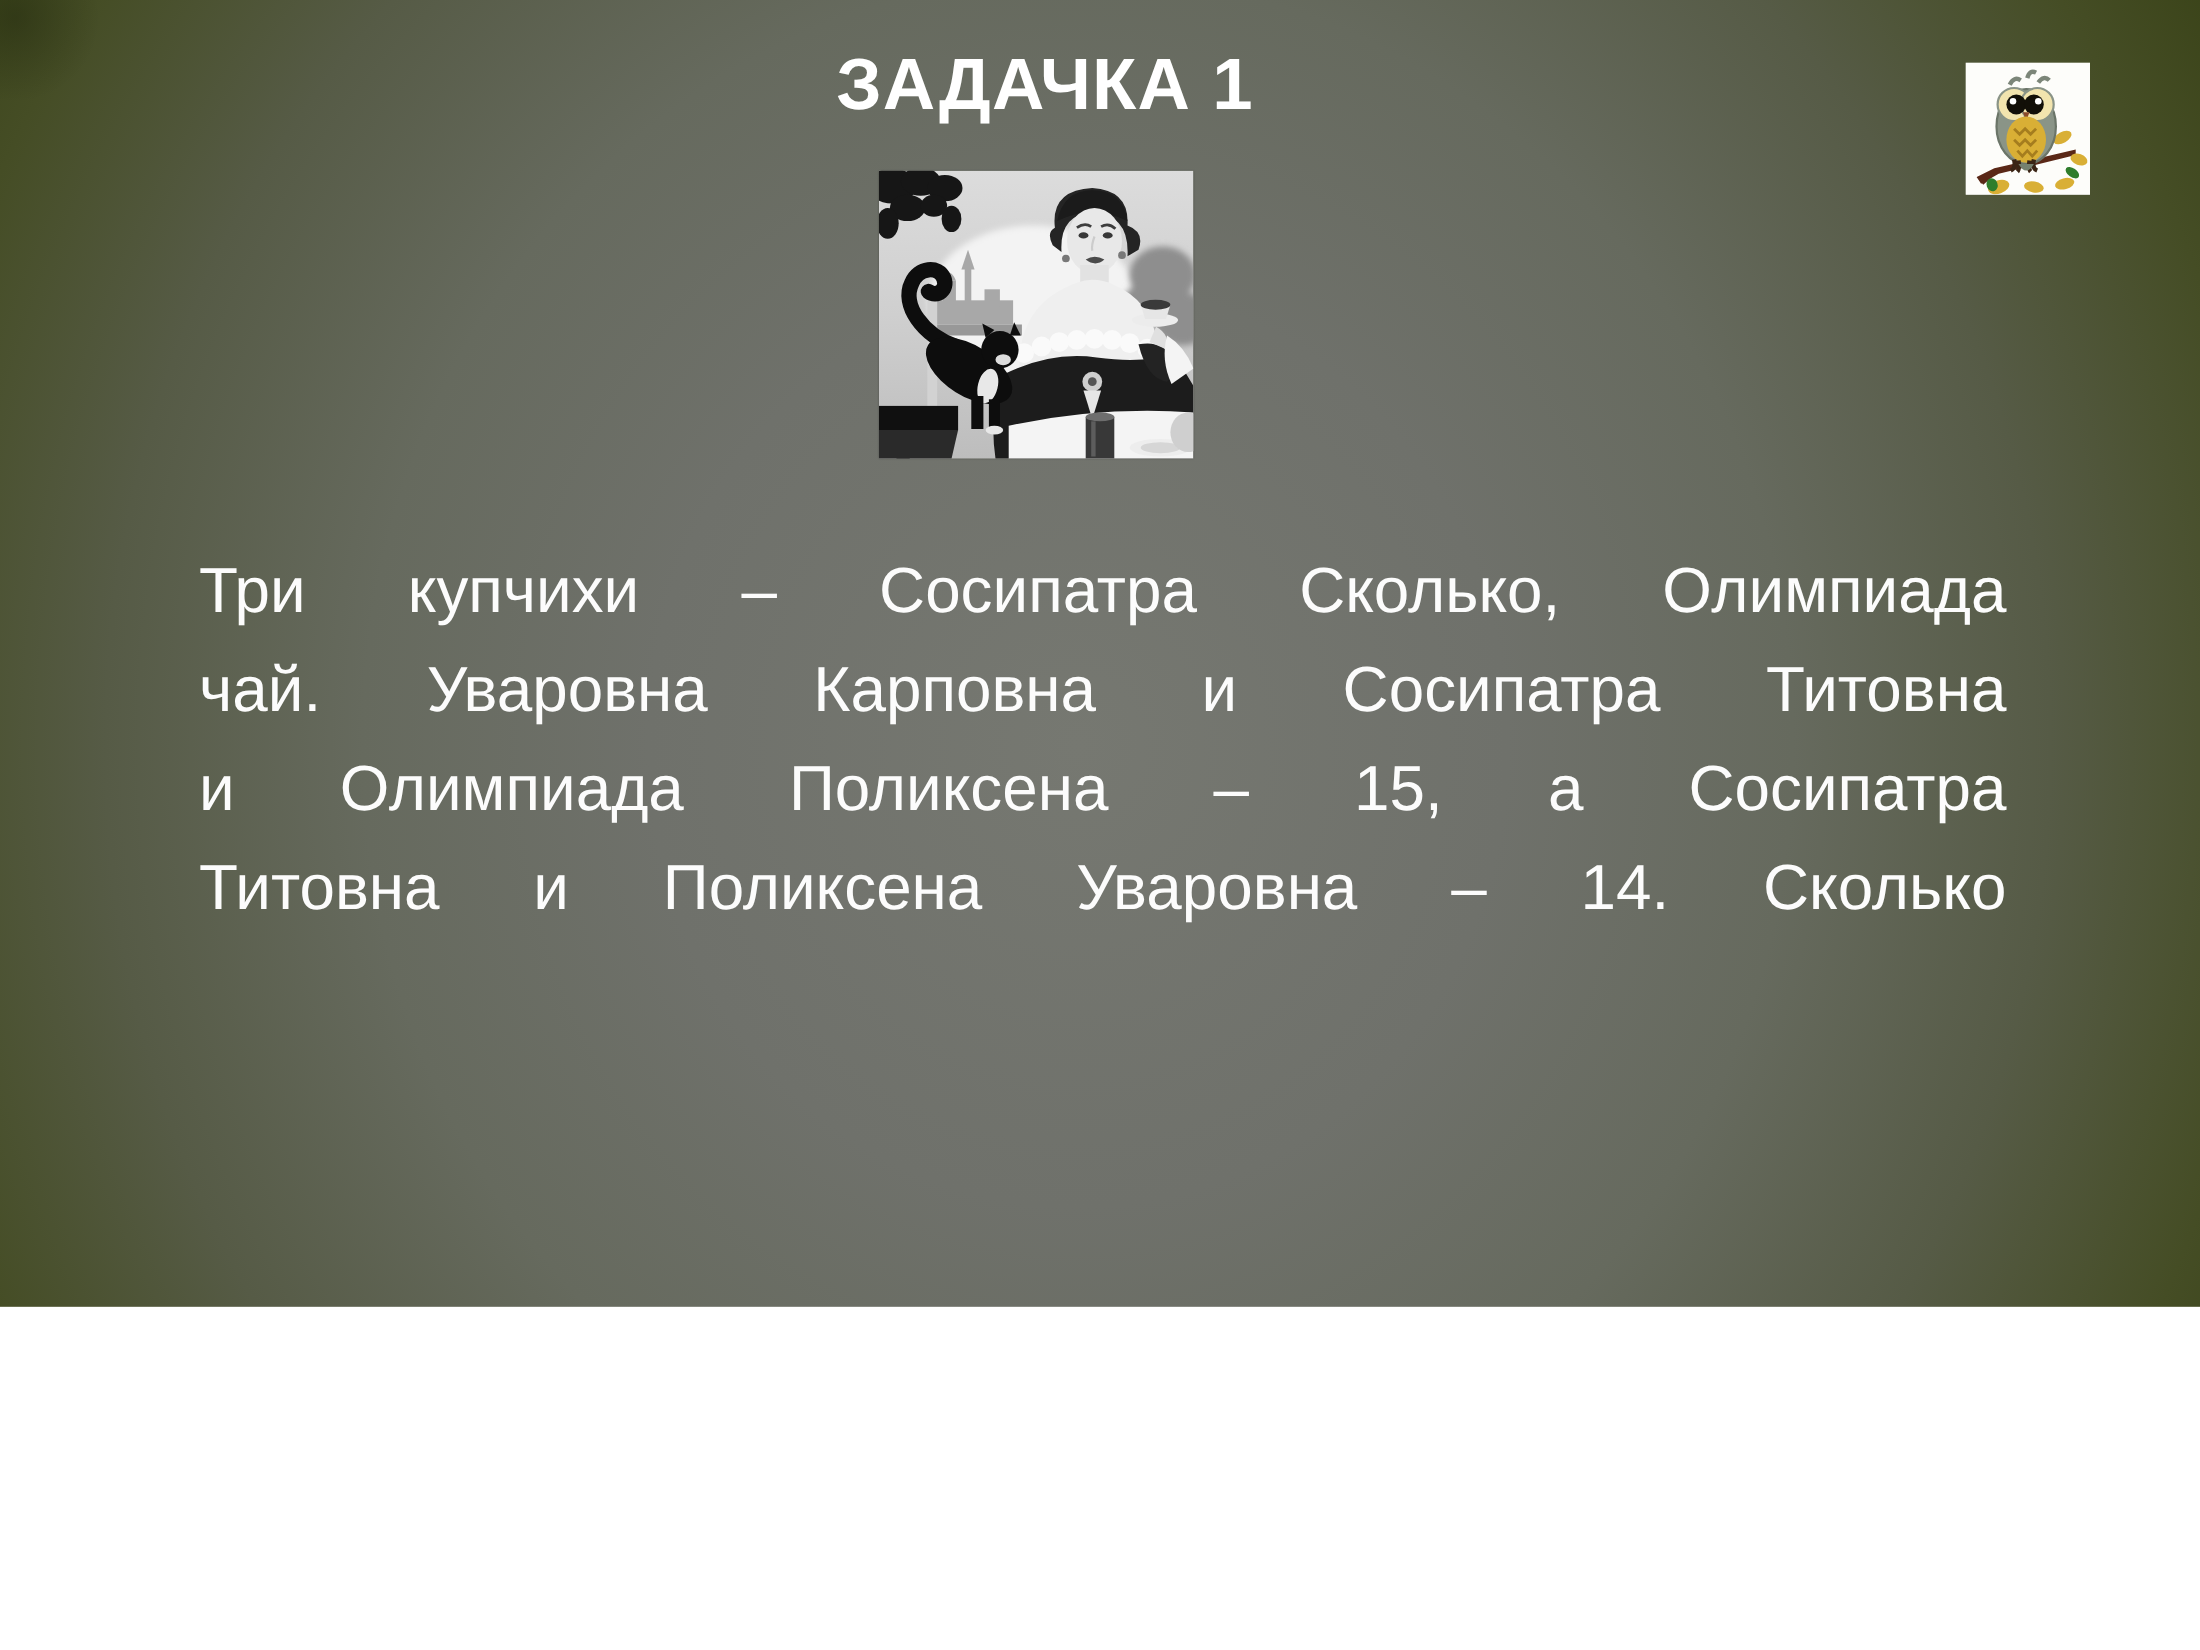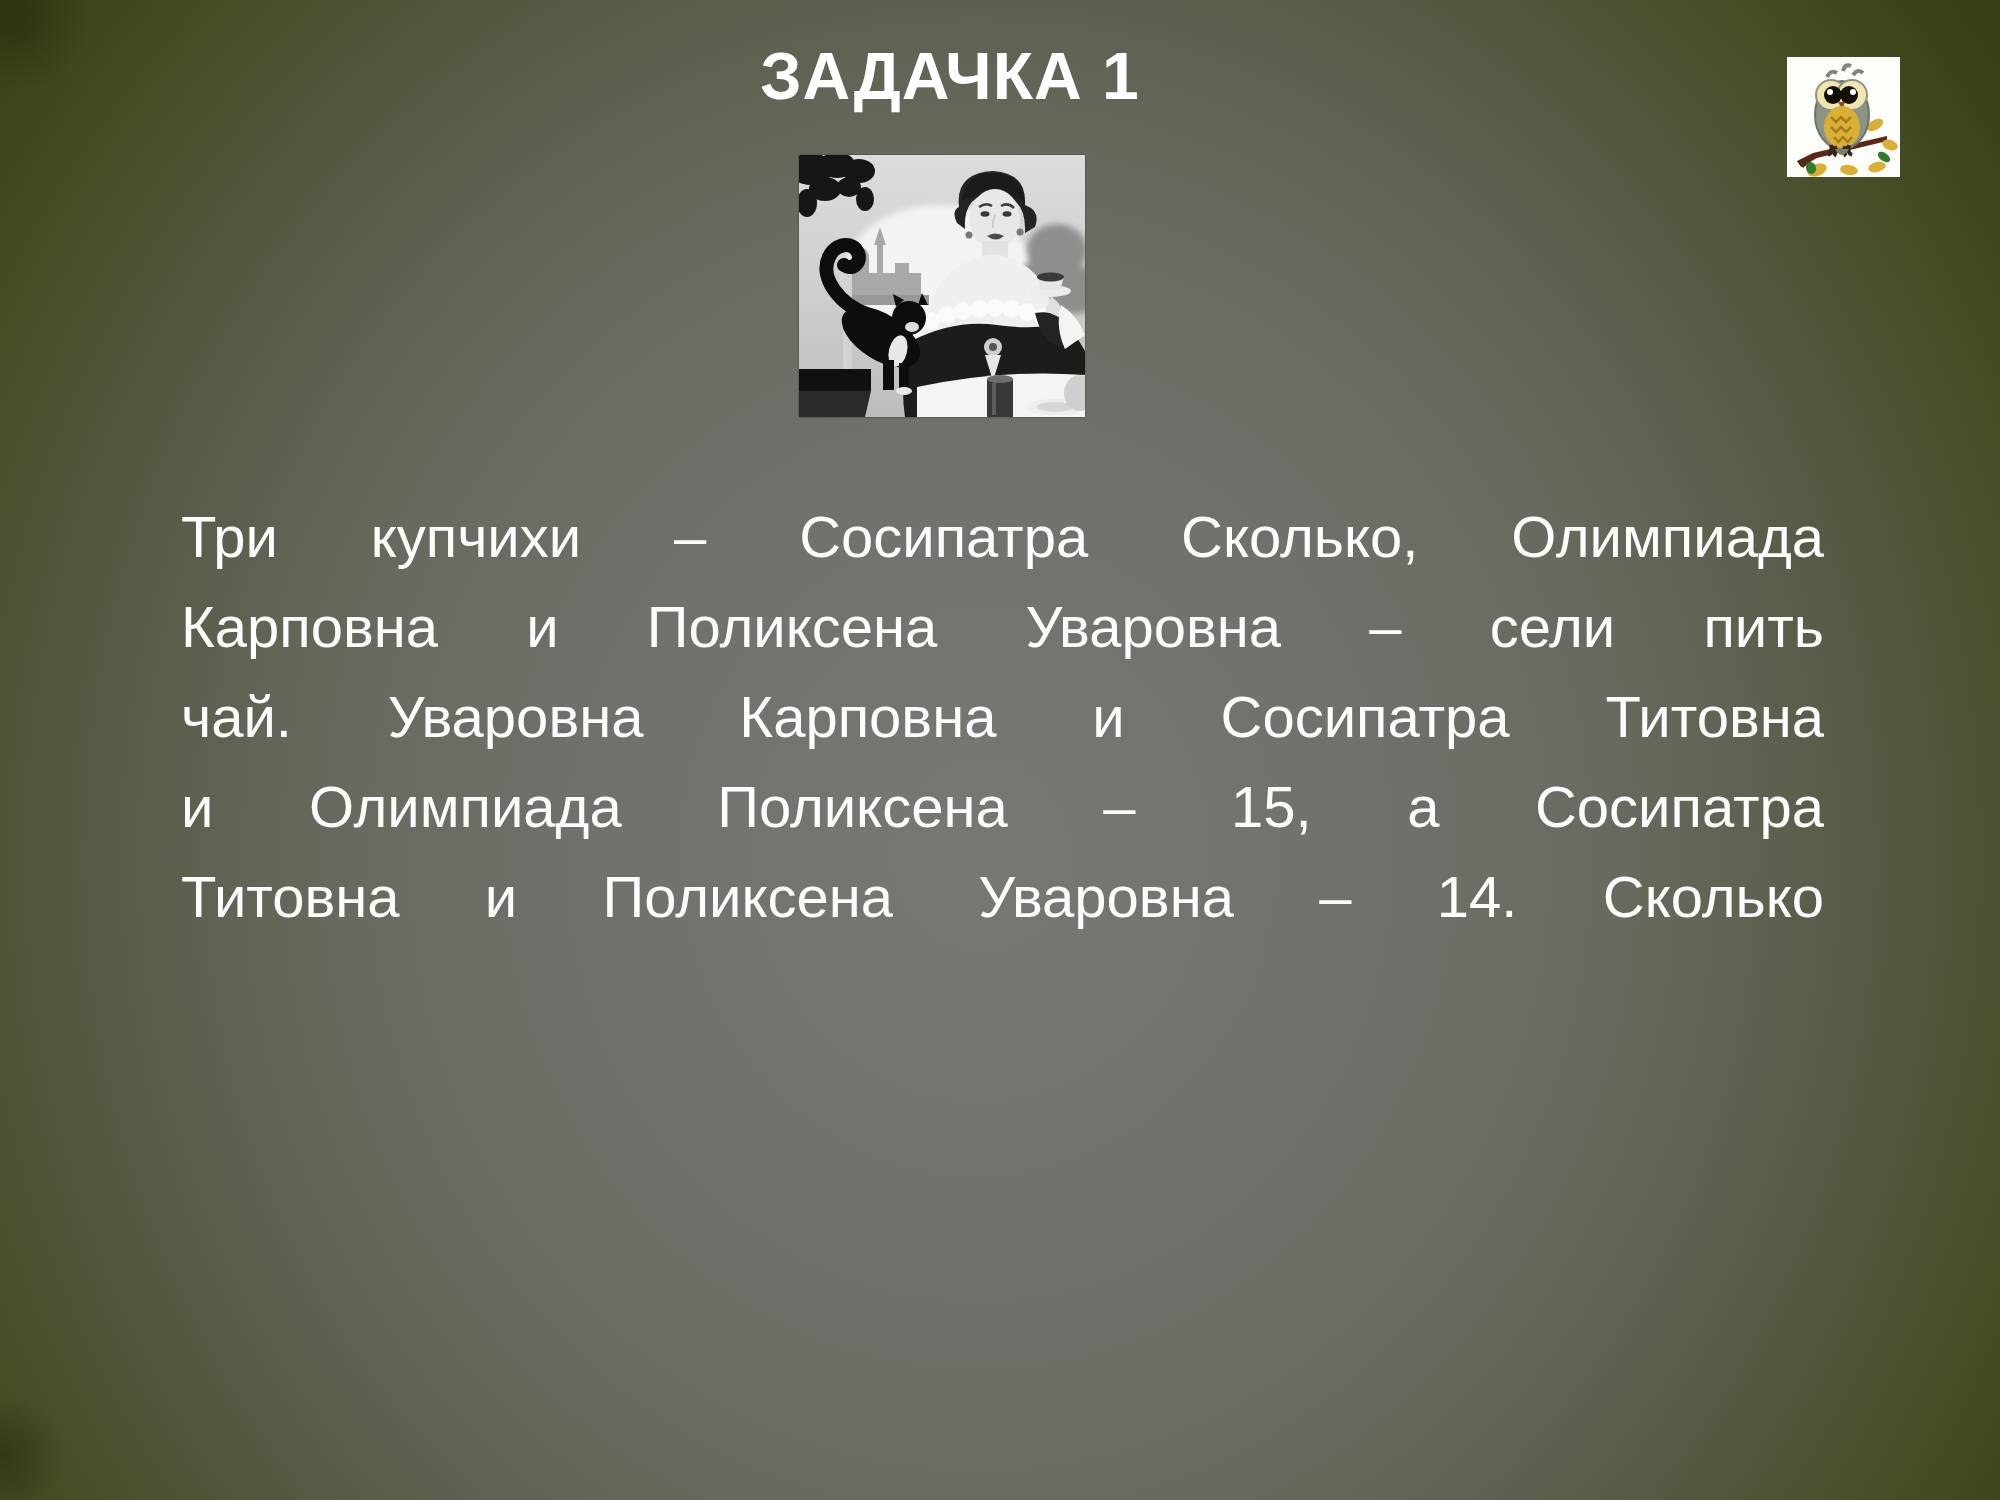--- a/index.html
+++ b/index.html
@@ -1,18 +1,18 @@
 <!DOCTYPE html>
 <html><head>
 <meta charset="utf-8">
 <style>
   html,body{margin:0;padding:0;}
   body{width:2000px;height:1500px;overflow:hidden;font-family:"Liberation Sans","DejaVu Sans",sans-serif;}
   .slide{
-    position:relative;width:2000px;height:1500px;
+    position:relative;width:2000px;height:1188px;
     background:
       radial-gradient(circle 110px at 14px 16px, rgba(12,18,0,0.28), rgba(0,0,0,0) 70%),
       radial-gradient(circle 90px at 6px 1455px, rgba(10,16,0,0.30), rgba(0,0,0,0) 65%),
       radial-gradient(ellipse 1300px 1400px at 49% 57%,
         #767871 0%, #6f716b 30%, #666a5e 50%, #565b46 68%,
         #454d25 84%, #3a4318 94%, #353e14 100%);
   }
   .title{
     position:absolute;top:38px;left:0;width:1900px;margin:0;
     text-align:center;color:#ffffff;font-size:66px;font-weight:700;
@@ -188,19 +188,18 @@
       <ellipse cx="201" cy="224" rx="13" ry="4" fill="#6e6e6e"></ellipse>
       <rect x="193" y="228" width="4" height="32" fill="#5d5d5d"></rect>
       <ellipse cx="256" cy="252" rx="28" ry="8" fill="#ededed"></ellipse>
       <ellipse cx="256" cy="252" rx="18" ry="5" fill="#d6d6d6"></ellipse>
       <ellipse cx="281" cy="238" rx="16" ry="18" fill="#cfcfcf"></ellipse>
     </svg>
   </div>
 
   <div class="body-text">
     <div class="line">Три купчихи – Сосипатра Сколько, Олимпиада</div>
-    <div class="line">Карповна и Поликсена Уваровна – сели пить</div>
     <div class="line">чай. Уваровна Карповна и Сосипатра Титовна</div>
     <div class="line">и Олимпиада Поликсена – 15, а Сосипатра</div>
     <div class="line">Титовна и Поликсена Уваровна – 14. Сколько</div>
   </div>
 
 </div>
 
 </body></html>

